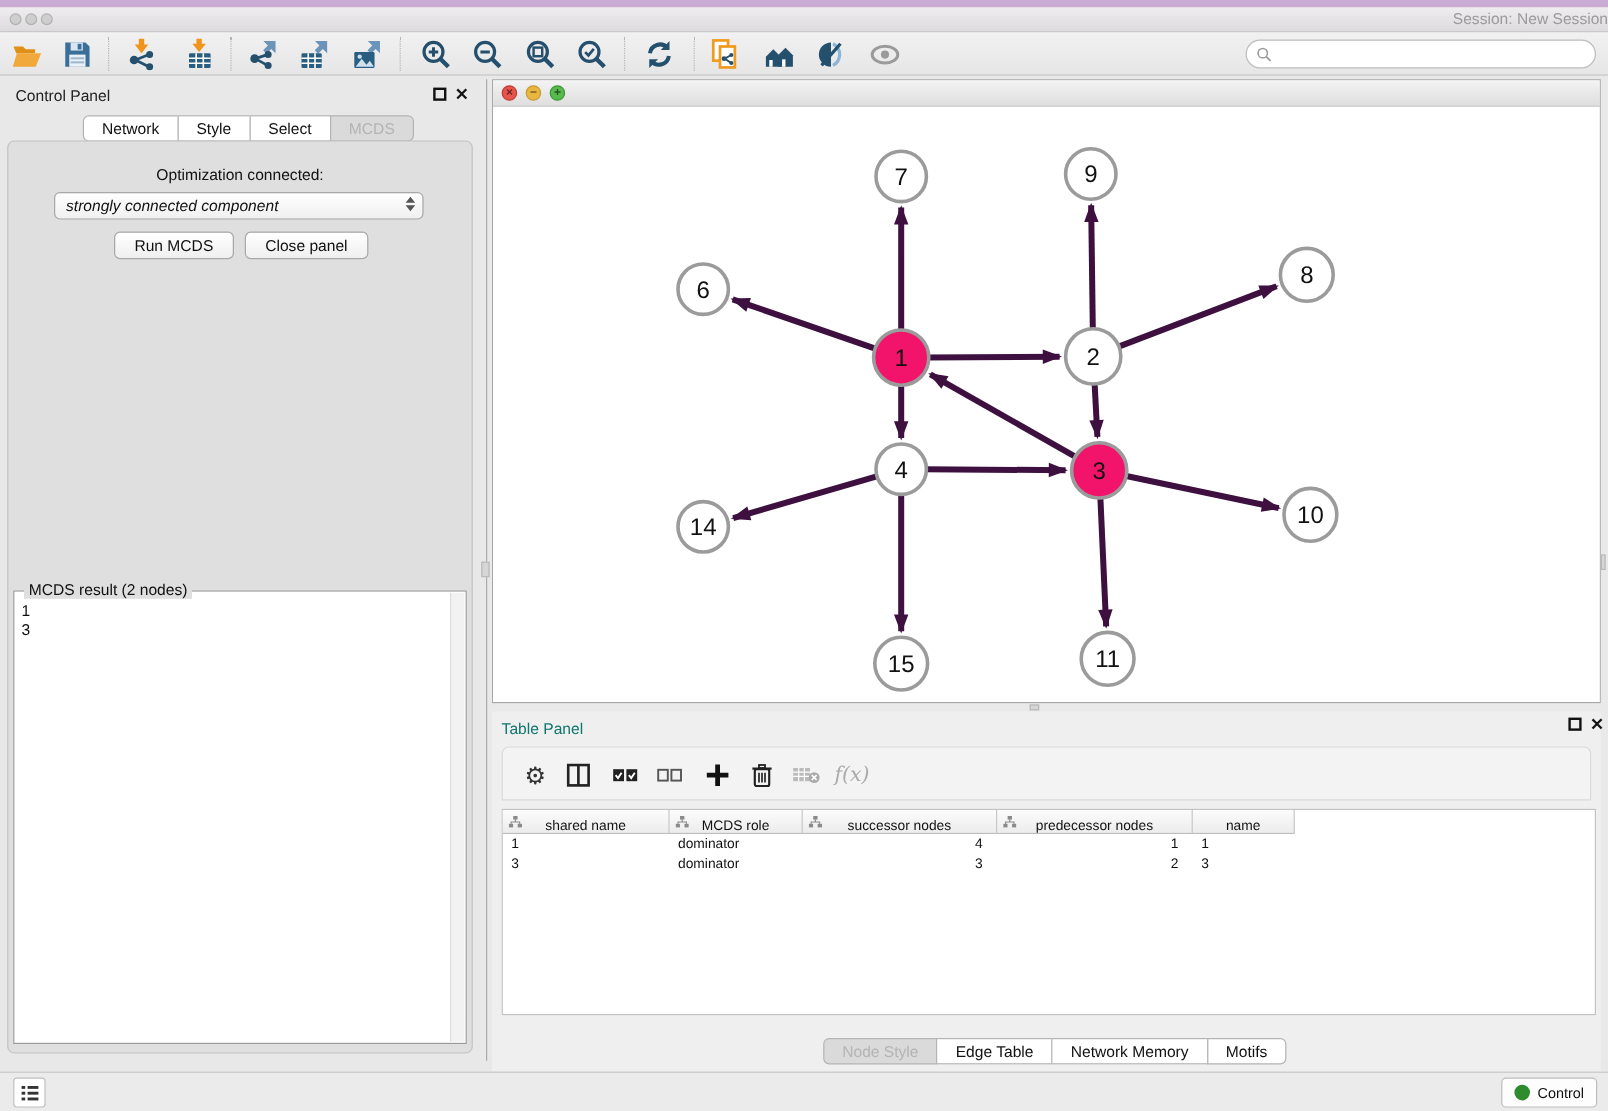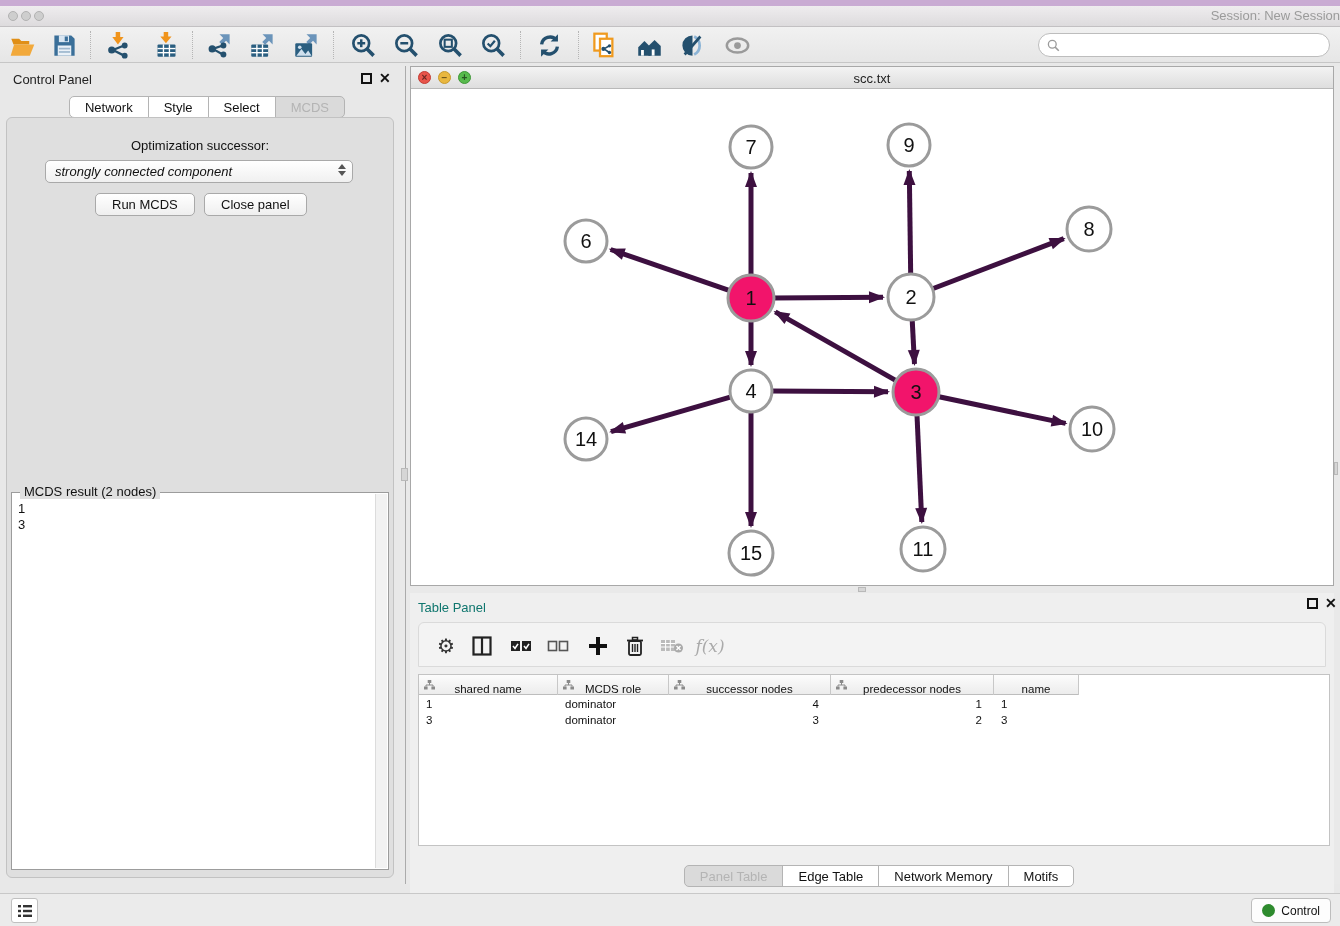--- a/index.html
+++ b/index.html
@@ -278,21 +278,21 @@
     <div class="win-float" style="left:361px"></div>
     <div class="win-close" style="left:379px">✕</div>
   </div>
   <div class="cp-tabs" id="cp-tabs">
       <div class="aq-tab">Network</div>
       <div class="aq-tab">Style</div>
       <div class="aq-tab">Select</div>
       <div class="aq-tab active">MCDS</div>
     </div>
   <div class="cp-content">
-    <div class="opt-label">Optimization successor:</div>
+    <div class="opt-label">Optimization connected:</div>
     <div class="dropdown">
       <span>strongly connected component</span>
       <span class="dd-stepper">
           <span class="dd-up"></span>
           <span class="dd-down"></span>
         </span>
     </div>
     <button class="cp-btn" style="left:88px">Run MCDS</button>
     <button class="cp-btn" style="left:197px">Close panel</button>
     <div class="result-group">
@@ -315,21 +315,20 @@
 </div>
 <div class="r-splitter">
   <div class="grip" style="left:0; top:396px; width:4px; height:13px;"></div>
 </div>
 
 <div class="network-window">
   <div class="nw-titlebar">
     <div class="tl2 red">×</div>
     <div class="tl2 yel">−</div>
     <div class="tl2 green">+</div>
-    <div class="nw-title">scc.txt</div>
   </div>
   <div class="nw-canvas">
     <svg id="graph-svg" width="922" height="496">
         <defs>
           <marker id="arr" markerUnits="userSpaceOnUse" markerWidth="18" markerHeight="14" refX="15" refY="7" orient="auto">
             <path d="M1,1 L17,7 L1,13 Z" fill="#3D1040"></path>
           </marker>
         </defs>
         <line x1="340.0" y1="188.0" x2="340.0" y2="84.0" stroke="#3D1040" stroke-width="5" marker-end="url(#arr)"></line>
         <line x1="320.2" y1="202.1" x2="199.6" y2="160.5" stroke="#3D1040" stroke-width="5" marker-end="url(#arr)"></line>
@@ -520,21 +519,21 @@
           <div class="td-cell" style="width: 139px; text-align: left; padding: 0px 0px 0px 7px;">3</div>
           <div class="td-cell" style="width: 111px; text-align: left; padding: 0px 0px 0px 7px;">dominator</div>
           <div class="td-cell" style="width: 162px; text-align: right; padding: 0px 12px 0px 0px;">3</div>
           <div class="td-cell" style="width: 163px; text-align: right; padding: 0px 12px 0px 0px;">2</div>
           <div class="td-cell" style="width: 85px; text-align: left; padding: 0px 0px 0px 7px;">3</div>
         </div>
       </div>
   </div>
 
   <div class="bottom-tabs" id="bottom-tabs">
-      <div class="aq-tab active">Panel Table</div>
+      <div class="aq-tab active">Node Style</div>
       <div class="aq-tab">Edge Table</div>
       <div class="aq-tab">Network Memory</div>
       <div class="aq-tab">Motifs</div>
     </div>
 </div>
 
 <div class="status-bar">
   <div class="sb-left-btn">
     <svg width="16" height="14" viewBox="0 0 16 14">
       <g fill="#333">

